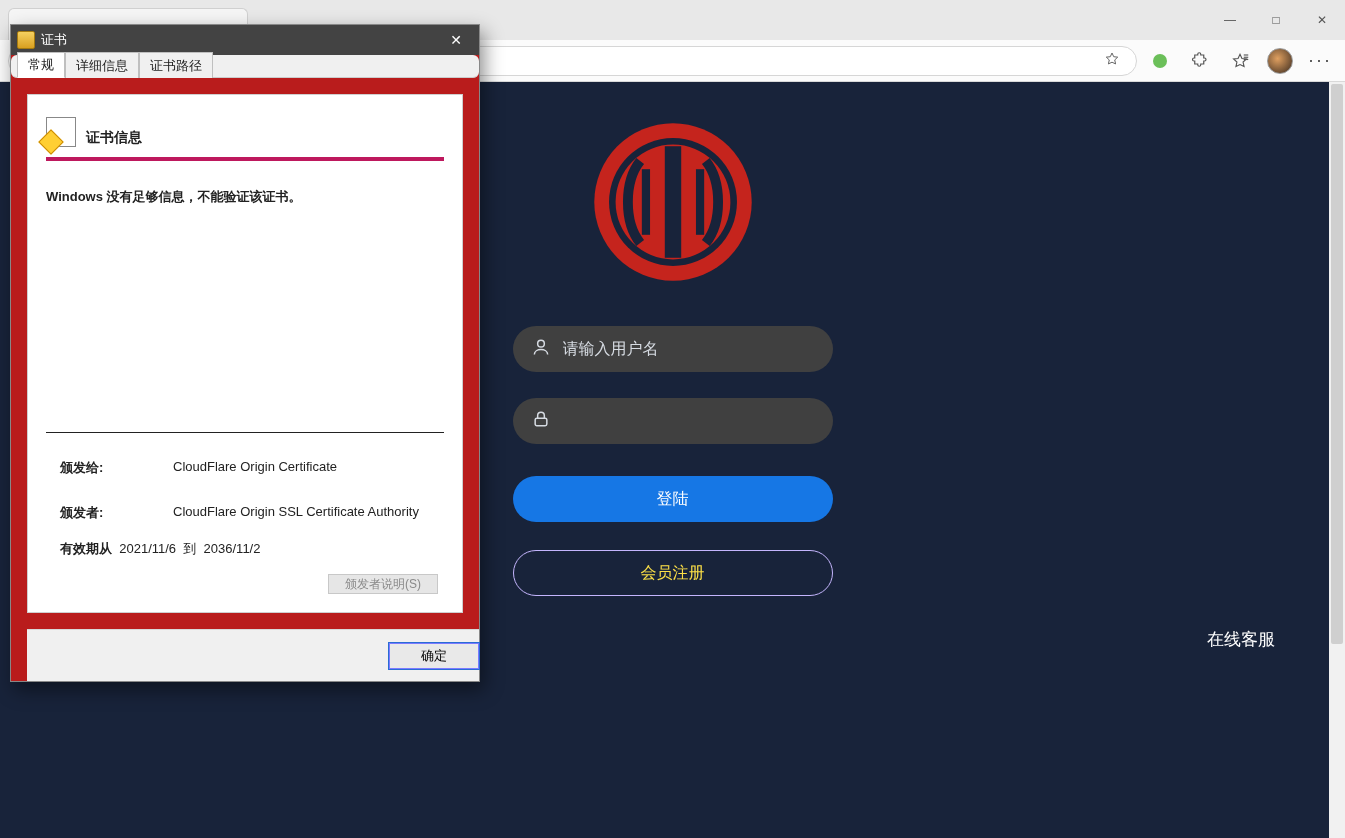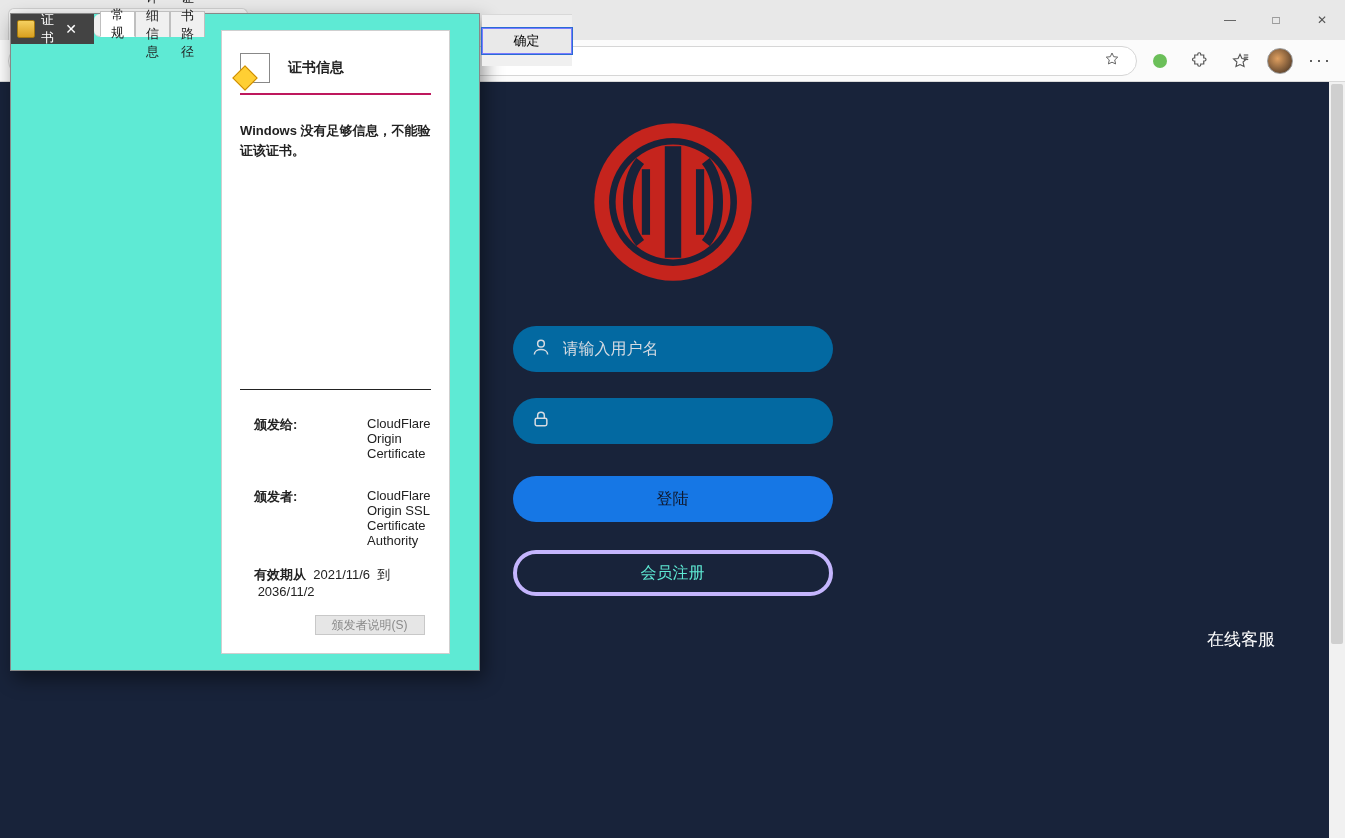--- a/index.html
+++ b/index.html
@@ -20,40 +20,40 @@
   .ext-puzzle svg { width: 18px; height: 18px; }
   .fav-icon svg { width: 18px; height: 18px; }
   .avatar { width: 26px; height: 26px; border-radius: 50%; background: radial-gradient(circle at 40% 40%, #e0a060, #3a2a1e); border: 1px solid #999; }
   .more-dots { font-size: 18px; letter-spacing: 2px; color: #444; }
   
   .viewport { position: absolute; top: 82px; left: 0; right: 0; bottom: 0; background: #18233a; overflow: hidden; }
   .scrollbar-v { position: absolute; right: 0; top: 0; bottom: 0; width: 16px; background: #f1f1f1; }
   .scrollbar-thumb { position: absolute; right: 2px; top: 2px; width: 12px; height: 560px; background: #cfcfcf; border-radius: 2px; }
   .login-wrap { width: 320px; margin: 0 auto; padding-top: 38px; display: flex; flex-direction: column; align-items: center; }
   .logo { width: 164px; height: 164px; margin-bottom: 42px; }
-  .field { width: 320px; height: 46px; background: #0369a1; border-radius: 23px; display: flex; align-items: center; padding: 0 18px; gap: 12px; margin-bottom: 26px; }
+  .field { width: 320px; height: 46px; background: #404040; border-radius: 23px; display: flex; align-items: center; padding: 0 18px; gap: 12px; margin-bottom: 26px; }
   .field svg { width: 20px; height: 20px; stroke: #d6dbe2; }
   .field input { flex: 1; background: transparent; border: none; outline: none; color: #fff; font-size: 16px; }
   .field input::placeholder { color: #d6dbe2; }
   .btn { width: 320px; height: 46px; border-radius: 23px; display: flex; align-items: center; justify-content: center; font-size: 16px; margin-bottom: 28px; cursor: pointer; }
-  .btn-primary { background: #1677e5; color: #0f172a; border: none; }
-  .btn-outline { background: transparent; color: #5eead4; border: 4px solid #c4b5fd; }
+  .btn-primary { background: #1677e5; color: #ffffff; border: none; }
+  .btn-outline { background: transparent; color: #fde047; border: 1px solid #c4b5fd; }
   .service-link { position: absolute; right: 70px; top: 546px; color: #fff; font-size: 17px; }
   
-  .cert-dialog { position: absolute; top: 13px; left: 10px; width: 470px; height: 658px; background: #5eead4; border: 1px solid #888; box-shadow: 4px 8px 18px rgba(0,0,0,0.45); font-size: 13px; color: #222; display: flex; flex-direction: row; }
+  .cert-dialog { position: absolute; top: 24px; left: 10px; width: 470px; height: 658px; background: #b91c1c; border: 1px solid #888; box-shadow: 4px 8px 18px rgba(0,0,0,0.45); font-size: 13px; color: #222; display: flex; flex-direction: column; }
   .cert-title { height: 30px; background: #434343; color: #fff; display: flex; align-items: center; padding: 0 6px; }
   .cert-title-icon { width: 18px; height: 18px; margin-right: 6px; background: linear-gradient(#f5d060,#d9a020); border: 1px solid #a57a10; border-radius: 2px; position: relative; }
   .cert-title-text { flex: 1; font-size: 13px; }
   .cert-close { width: 34px; height: 30px; display: flex; align-items: center; justify-content: center; color: #fff; font-size: 14px; }
   .cert-tabs { height: 23px; background: #f0f0f0; border-bottom: 1px solid #ccc; display: flex; align-items: flex-end; padding-left: 6px; gap: 0; border-radius: 6px; }
   .cert-tab { height: 26px; padding: 0 10px; display: flex; align-items: center; border: 1px solid #bfbfbf; border-bottom: none; background: #f0f0f0; font-size: 13px; position: relative; top: 1px; }
   .cert-tab.active { background: #fff; border-bottom: 1px solid #fff; }
   .cert-body { flex: 1; padding: 16px; display: flex; flex-direction: column; }
   .cert-panel { flex: 1; border: 1px solid #cfcfcf; background: #fff; padding: 22px 18px 18px 18px; display: flex; flex-direction: column; }
-  .cert-info-head { display: flex; align-items: center; gap: 18px; border-bottom: 2px solid #be185d; padding-bottom: 10px; }
+  .cert-info-head { display: flex; align-items: flex-end; gap: 10px; border-bottom: 4px solid #be185d; padding-bottom: 10px; }
   .cert-big-icon { width: 30px; height: 30px; position: relative; }
   .cert-big-icon .doc { position: absolute; inset: 0; background: #fff; border: 1px solid #888; }
   .cert-big-icon .warn { position: absolute; width: 18px; height: 18px; left: -4px; bottom: -4px; background: #ffcf33; border: 1px solid #cc8a00; transform: rotate(45deg); }
   .cert-info-title { font-weight: 600; font-size: 14px; }
   .cert-warn-text { margin-top: 26px; font-weight: 600; font-size: 13px; line-height: 1.5; }
   .cert-mid-gap { flex: 1; min-height: 100px; }
   .cert-sep { border-top: 1px solid #222; margin: 0 0 18px 0; }
   .cert-grid { display: grid; grid-template-columns: 86px 1fr; row-gap: 32px; column-gap: 6px; padding: 8px 0 10px 14px; font-size: 13px; gap: 27px; }
   .cert-label { font-weight: 600; }
   .cert-validity-row { padding: 8px 0 0 14px; font-size: 13px; }

